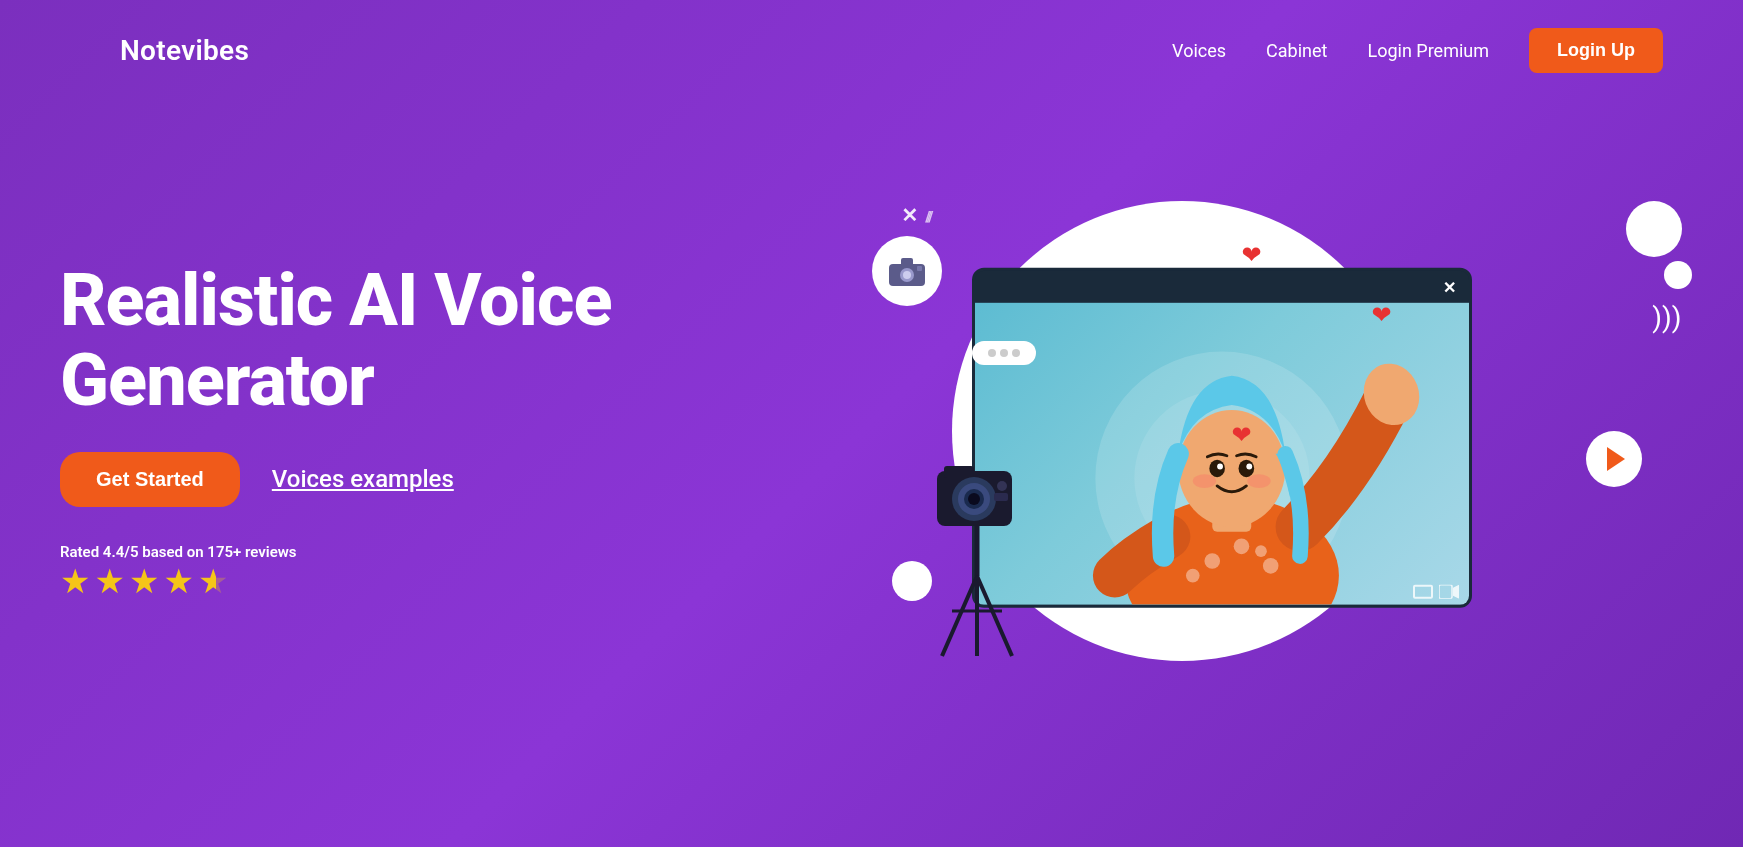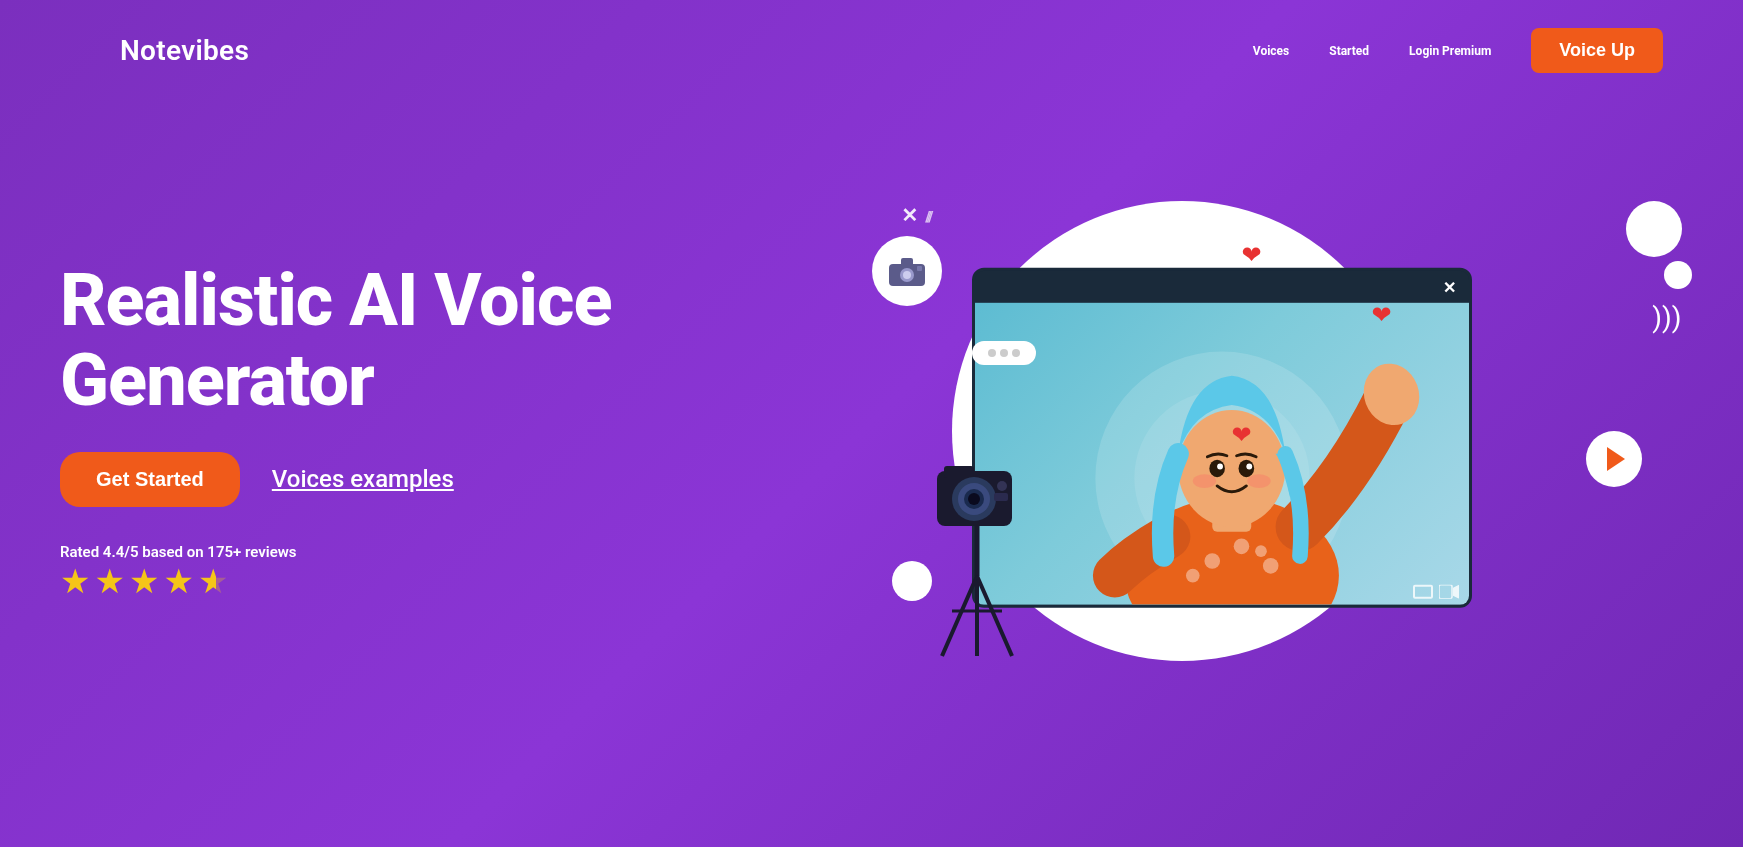--- a/index.html
+++ b/index.html
@@ -29,22 +29,22 @@
       color: #ffffff;
       letter-spacing: 0.3px;
     }
     nav {
       display: flex;
       align-items: center;
       gap: 40px;
     }
     .nav-link {
       color: #ffffff;
-      font-size: 12px;
-      font-weight: 700;
+      font-size: 18px;
+      font-weight: 400;
       text-decoration: none;
       cursor: pointer;
     }
     .signup-btn {
       background-color: #f05a1a;
       color: #ffffff;
       border: none;
       border-radius: 8px;
       padding: 12px 28px;
       font-size: 18px;
@@ -297,23 +297,23 @@
   </style>
 </head>
 <body>
 
 <div class="page-wrapper">
 
   <header>
     <div class="logo">Notevibes</div>
     <nav>
       <a class="nav-link">Voices</a>
-      <a class="nav-link">Started</a>
+      <a class="nav-link">Cabinet</a>
       <a class="nav-link">Login Premium</a>
-      <button class="signup-btn">Voice Up</button>
+      <button class="signup-btn">Login Up</button>
     </nav>
   </header>
 
   <div class="main-content">
 
     <div class="left-section">
       <h1 class="hero-title">Realistic AI Voice Generator</h1>
       <div class="cta-buttons">
         <button class="get-started-btn">Get Started</button>
         <a class="voices-link">Voices examples</a>

